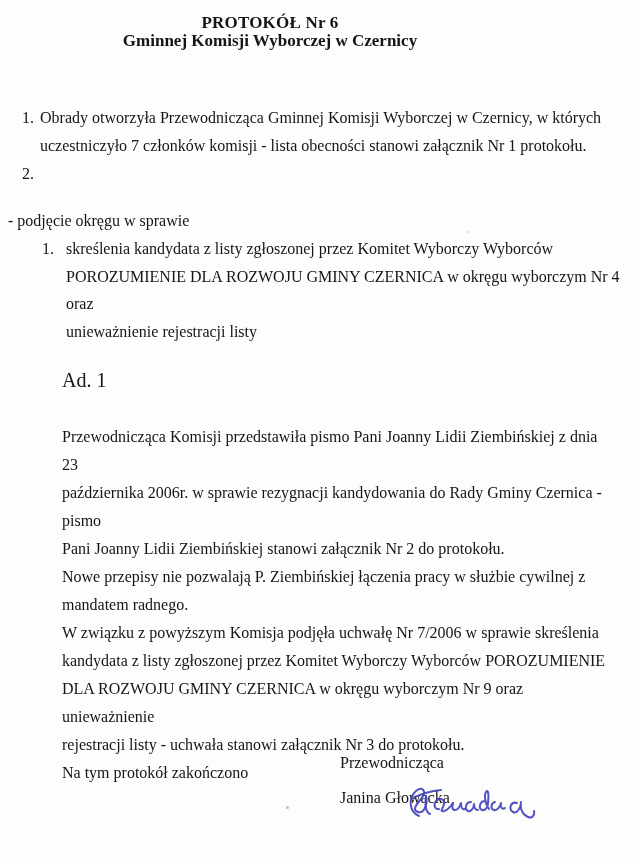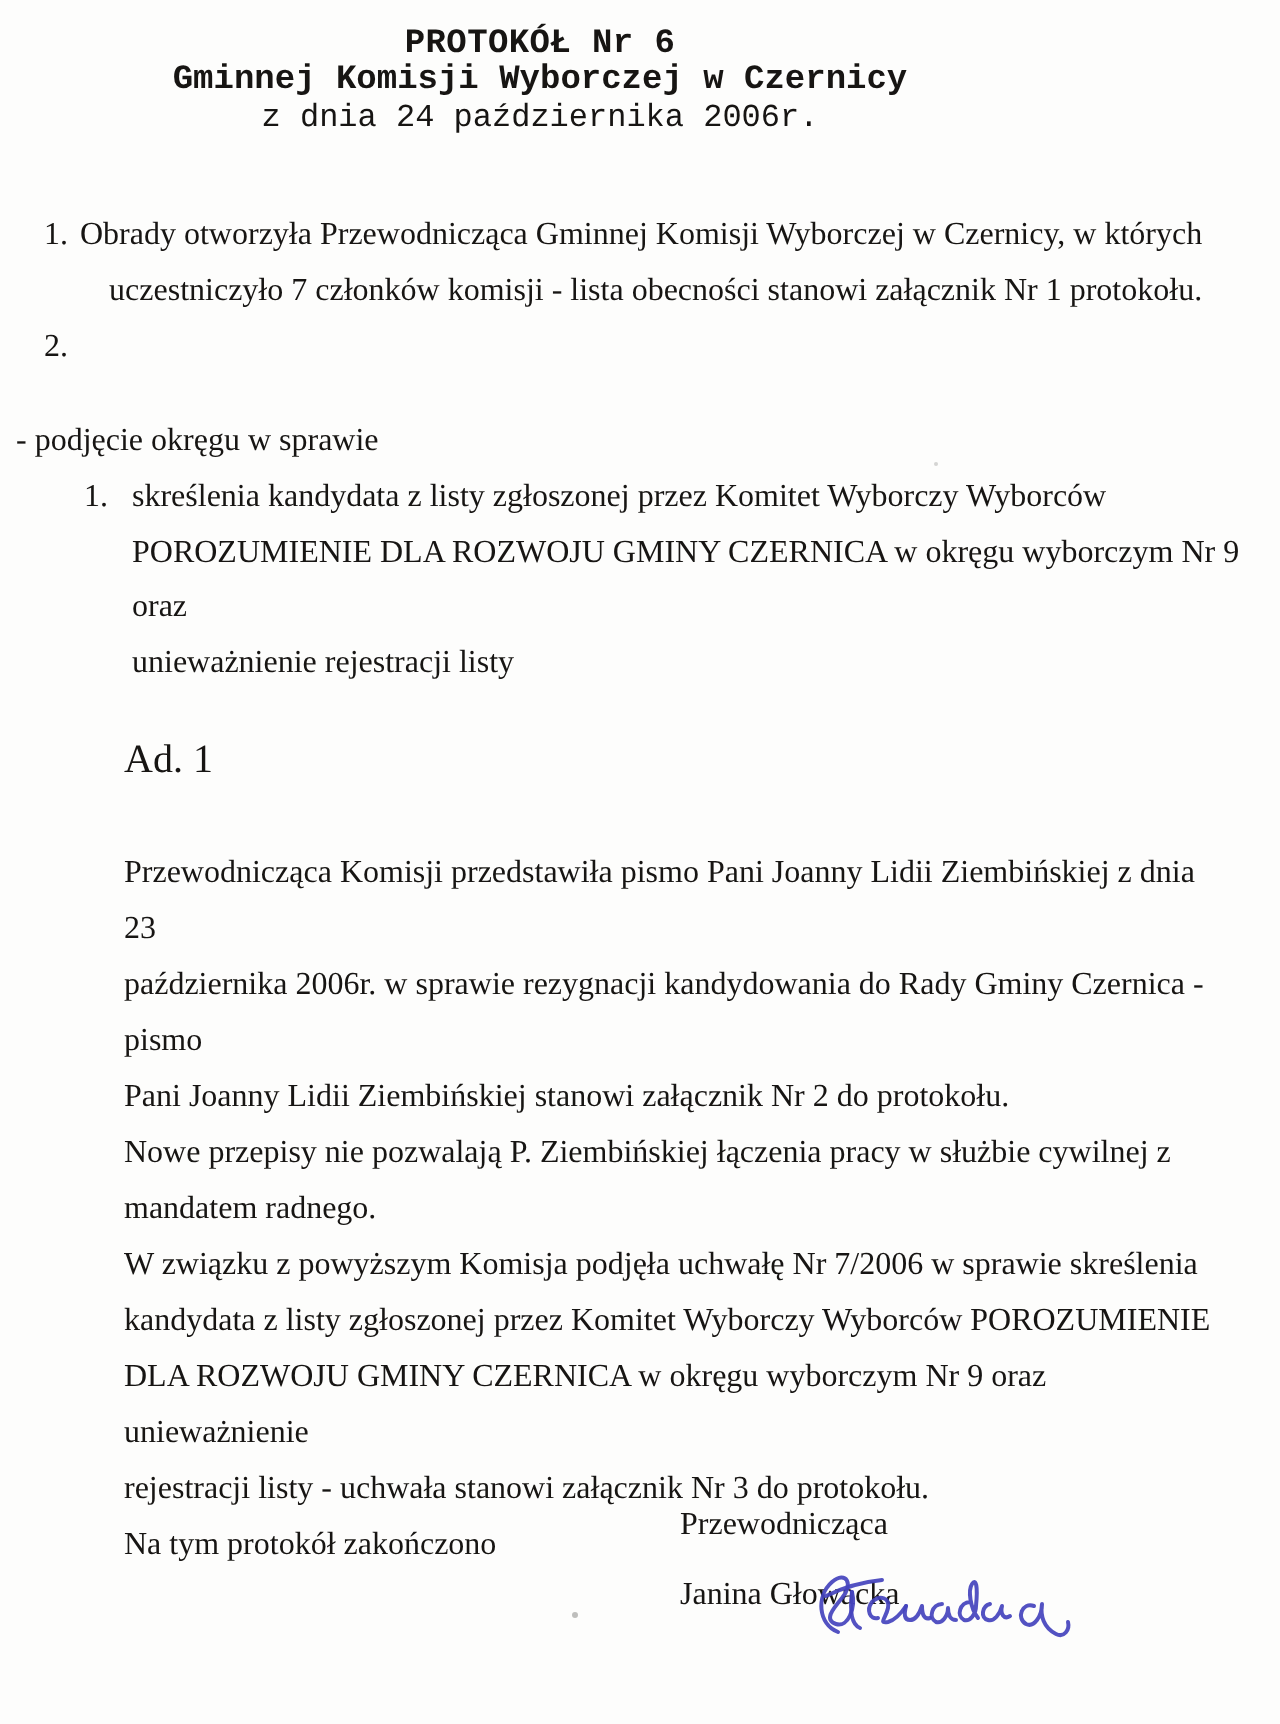--- a/index.html
+++ b/index.html
@@ -17,34 +17,33 @@
   .page{
     position:relative;
     width:640px;height:862px;
     background:var(--paper);
     overflow:hidden;
   }
   
   .doc-header{
     position:absolute;top:13px;left:0;width:540px;
     text-align:center;
-    font-family:Liberation Mono, monospace;
   }
   .doc-title{font-size:17px;font-weight:bold;line-height:19px;letter-spacing:.2px;}
   .doc-subtitle{font-size:17px;font-weight:bold;line-height:18px;}
   .doc-dateline{font-size:16px;font-weight:normal;line-height:18px;}
 
   
   .bodytext{font-size:16px;line-height:28px;white-space:pre-line;}
 
   
   .agenda{position:absolute;top:104px;left:22px;width:600px;}
   .agenda-item{display:flex;}
   .agenda-item .num{width:18px;flex:0 0 18px;font-size:16px;line-height:28px;}
-  .agenda-item .txt{margin-left:0;text-align:right;}
+  .agenda-item .txt{margin-left:0;}
 
   .dash-line{position:absolute;top:207px;left:8px;width:620px;font-size:16px;line-height:28px;}
 
   .sublist{position:absolute;top:235px;left:42px;width:590px;display:flex;}
   .sublist .num{width:24px;flex:0 0 24px;font-size:16px;line-height:27.5px;}
   .sublist .txt{font-size:16px;line-height:27.5px;white-space:pre-line;}
 
   .section-heading{position:absolute;top:366px;left:62px;font-size:20px;line-height:28px;}
   .main-body{position:absolute;top:394px;left:62px;width:552px;margin-top:29px;}
 
@@ -66,40 +65,39 @@
   .speck-b{top:231px;left:467px;width:2px;height:2px;opacity:.35;}
 </style>
 </head>
 <body>
 
 <div class="page">
 
   <div class="doc-header">
     <div class="doc-title">PROTOKÓŁ Nr 6</div>
     <div class="doc-subtitle">Gminnej Komisji Wyborczej w Czernicy</div>
-    <div class="doc-dateline">z dnia 24 października 2006r.</div>
   </div>
 
   <div class="agenda">
     <div class="agenda-item">
       <span class="num">1.</span>
       <span class="txt bodytext">Obrady otworzyła Przewodnicząca Gminnej Komisji Wyborczej w Czernicy, w których
 uczestniczyło 7 członków komisji - lista obecności stanowi załącznik Nr 1 protokołu.</span>
     </div>
     <div class="agenda-item">
       <span class="num">2.</span>
     </div>
   </div>
 
   <div class="dash-line">- podjęcie okręgu w sprawie</div>
 
   <div class="sublist">
     <span class="num">1.</span>
     <span class="txt">skreślenia kandydata z listy zgłoszonej przez Komitet Wyborczy Wyborców
-POROZUMIENIE DLA ROZWOJU GMINY CZERNICA w okręgu wyborczym Nr 9 oraz
+POROZUMIENIE DLA ROZWOJU GMINY CZERNICA w okręgu wyborczym Nr 4 oraz
 unieważnienie rejestracji listy</span>
   </div>
 
   <div class="section-heading">Ad. 1</div>
   <div class="main-body bodytext">Przewodnicząca Komisji przedstawiła pismo Pani Joanny Lidii Ziembińskiej z dnia 23
 października 2006r. w sprawie rezygnacji kandydowania do Rady Gminy Czernica - pismo
 Pani Joanny Lidii Ziembińskiej stanowi załącznik Nr 2 do protokołu.
 Nowe przepisy nie pozwalają P. Ziembińskiej łączenia pracy w służbie cywilnej z
 mandatem radnego.
 W związku z powyższym Komisja podjęła uchwałę Nr 7/2006 w sprawie skreślenia

